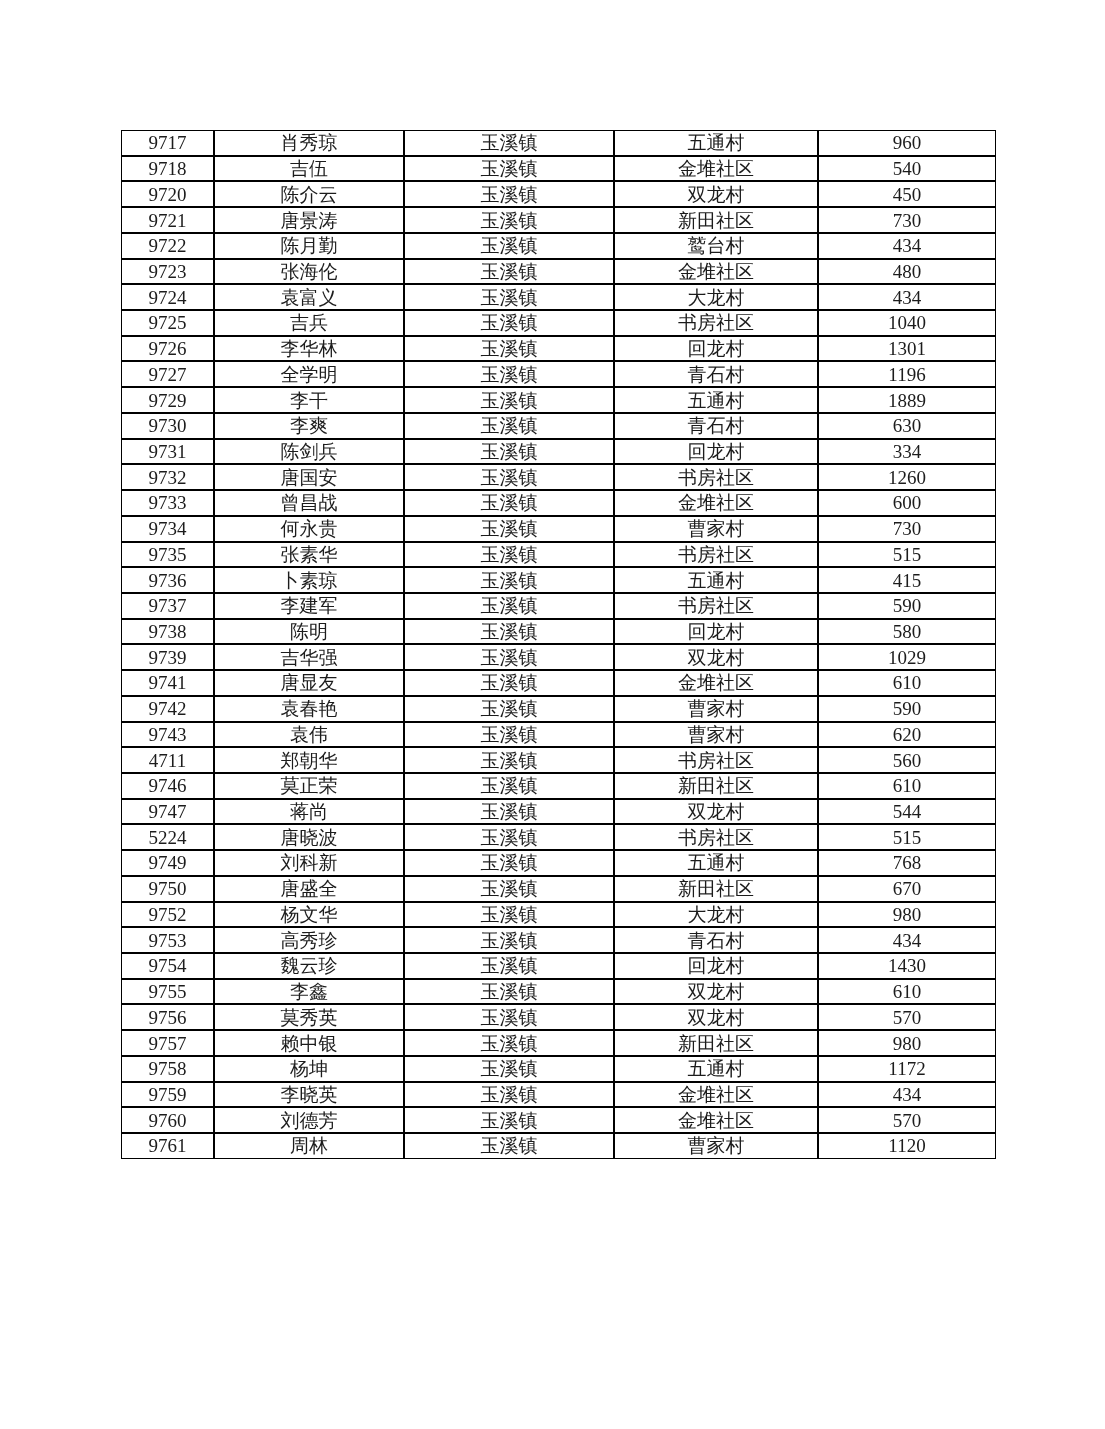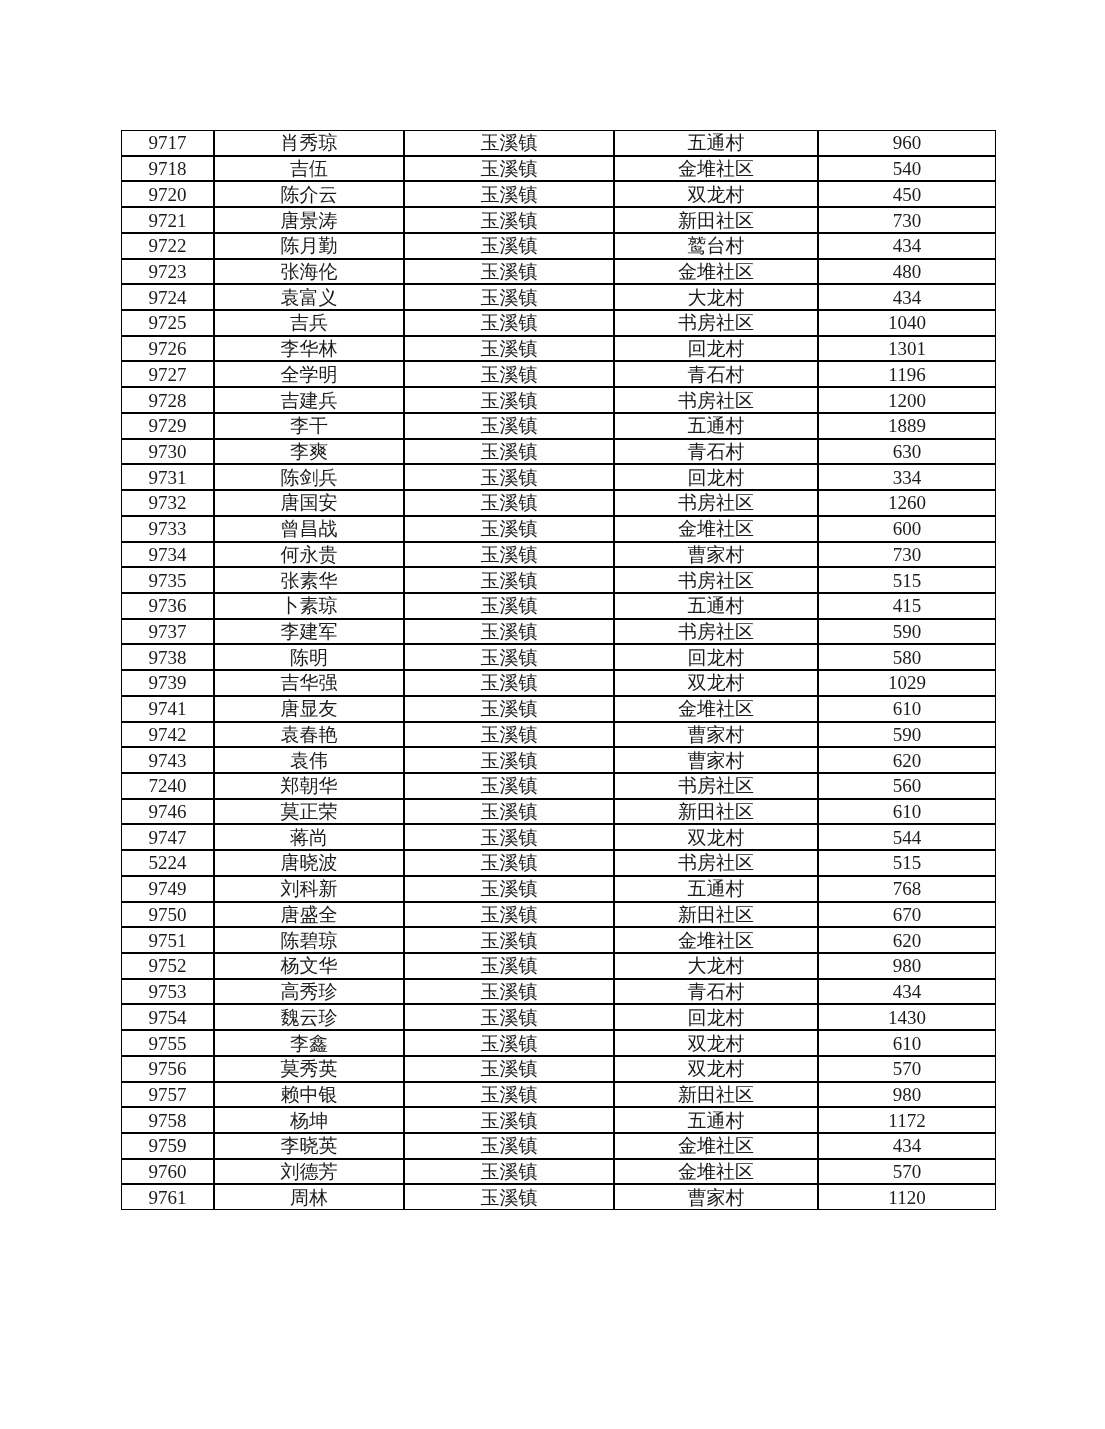--- a/index.html
+++ b/index.html
@@ -121,27 +121,20 @@
           <td>1301</td>
         </tr>
         <tr>
           <td>9727</td>
           <td>全学明</td>
           <td>玉溪镇</td>
           <td>青石村</td>
           <td>1196</td>
         </tr>
         <tr>
-          <td>9728</td>
-          <td>吉建兵</td>
-          <td>玉溪镇</td>
-          <td>书房社区</td>
-          <td>1200</td>
-        </tr>
-        <tr>
           <td>9729</td>
           <td>李干</td>
           <td>玉溪镇</td>
           <td>五通村</td>
           <td>1889</td>
         </tr>
         <tr>
           <td>9730</td>
           <td>李爽</td>
           <td>玉溪镇</td>
@@ -226,21 +219,21 @@
           <td>590</td>
         </tr>
         <tr>
           <td>9743</td>
           <td>袁伟</td>
           <td>玉溪镇</td>
           <td>曹家村</td>
           <td>620</td>
         </tr>
         <tr>
-          <td>7240</td>
+          <td>4711</td>
           <td>郑朝华</td>
           <td>玉溪镇</td>
           <td>书房社区</td>
           <td>560</td>
         </tr>
         <tr>
           <td>9746</td>
           <td>莫正荣</td>
           <td>玉溪镇</td>
           <td>新田社区</td>
@@ -266,27 +259,20 @@
           <td>玉溪镇</td>
           <td>五通村</td>
           <td>768</td>
         </tr>
         <tr>
           <td>9750</td>
           <td>唐盛全</td>
           <td>玉溪镇</td>
           <td>新田社区</td>
           <td>670</td>
-        </tr>
-        <tr>
-          <td>9751</td>
-          <td>陈碧琼</td>
-          <td>玉溪镇</td>
-          <td>金堆社区</td>
-          <td>620</td>
         </tr>
         <tr>
           <td>9752</td>
           <td>杨文华</td>
           <td>玉溪镇</td>
           <td>大龙村</td>
           <td>980</td>
         </tr>
         <tr>
           <td>9753</td>

